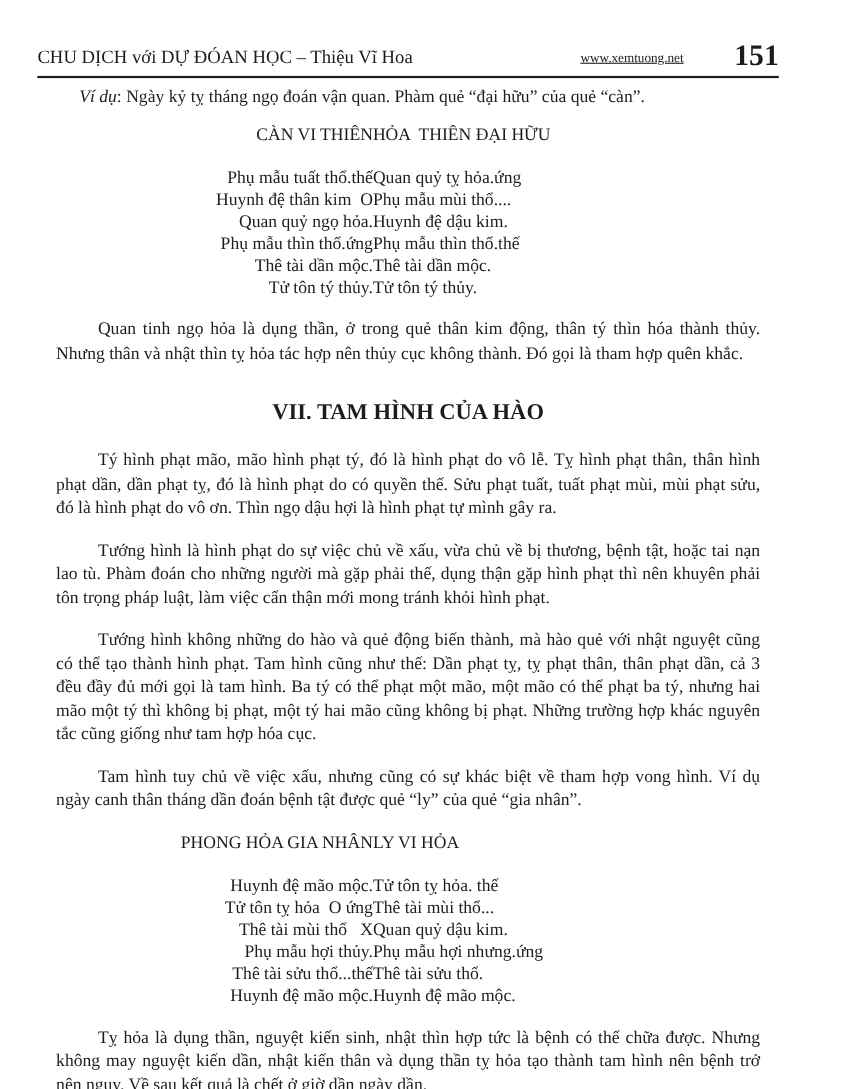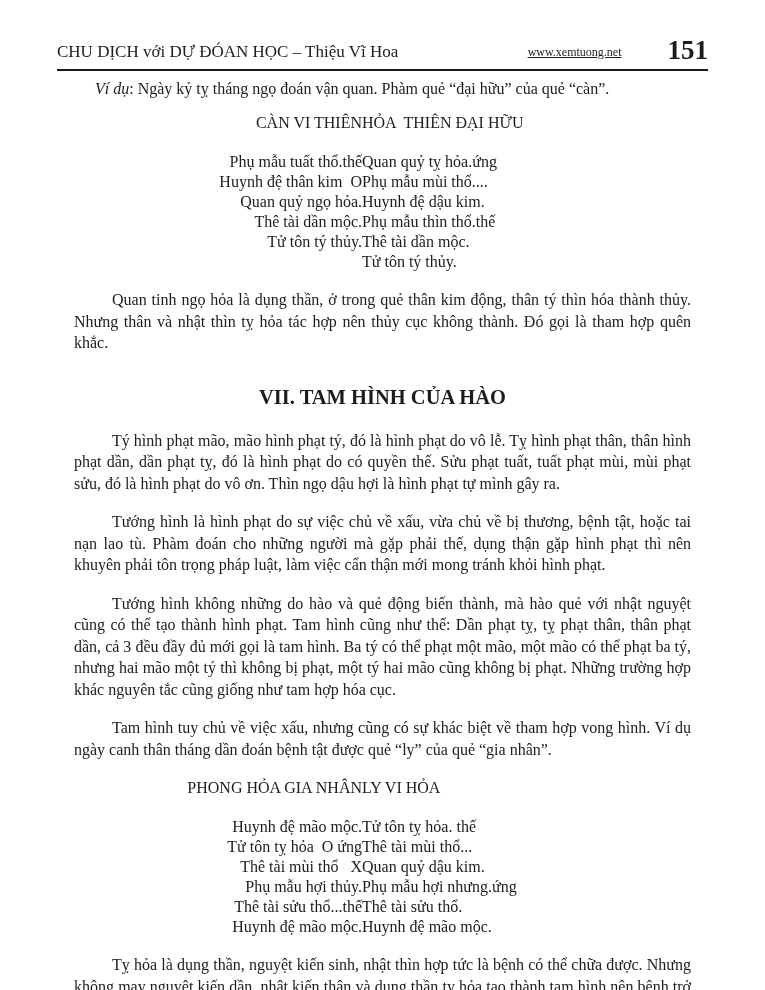--- a/index.html
+++ b/index.html
@@ -11,21 +11,21 @@
     width: 765px;
     height: 990px;
     overflow: hidden;
     font-family: "Liberation Serif", "DejaVu Serif", serif;
     color: #1c1c1c;
   }
   .page {
     box-sizing: border-box;
     width: 765px;
     height: 990px;
-    padding: 38px 57px 0 57px;
+    padding: 38px 57px 0 34px;
   }
   
   .header {
     display: flex;
     align-items: flex-end;
     border-bottom: 2px solid #1c1c1c;
     padding-bottom: 7px;
   }
   .header-title {
     font-size: 17px;
@@ -116,20 +116,21 @@
   </div>
 
   <p class="intro"><span class="example-label">Ví dụ</span><span>: Ngày kỷ tỵ tháng  ngọ  đoán vận quan. Phàm quẻ “đại hữu” của quẻ “càn”.</span></p>
 
   <div class="hex-pair">
     <div class="hex-col-left">
       <div class="hex-title">CÀN VI THIÊN</div>
       <div class="hex-line">Phụ mẫu tuất thổ.thế</div>
       <div class="hex-line">Huynh đệ thân kim  O</div>
       <div class="hex-line">Quan quỷ ngọ hỏa.</div>
+      <div class="hex-line">Phụ mẫu thìn thổ.ứng</div>
       <div class="hex-line">Thê tài dần mộc.</div>
       <div class="hex-line">Tử tôn tý thủy.</div>
     </div>
     <div class="hex-col-right">
       <div class="hex-title">HỎA  THIÊN ĐẠI HỮU</div>
       <div class="hex-line">Quan quỷ tỵ hỏa.ứng</div>
       <div class="hex-line">Phụ mẫu mùi thổ....</div>
       <div class="hex-line">Huynh đệ dậu kim.</div>
       <div class="hex-line">Phụ mẫu thìn thổ.thế</div>
       <div class="hex-line">Thê tài dần mộc.</div>

